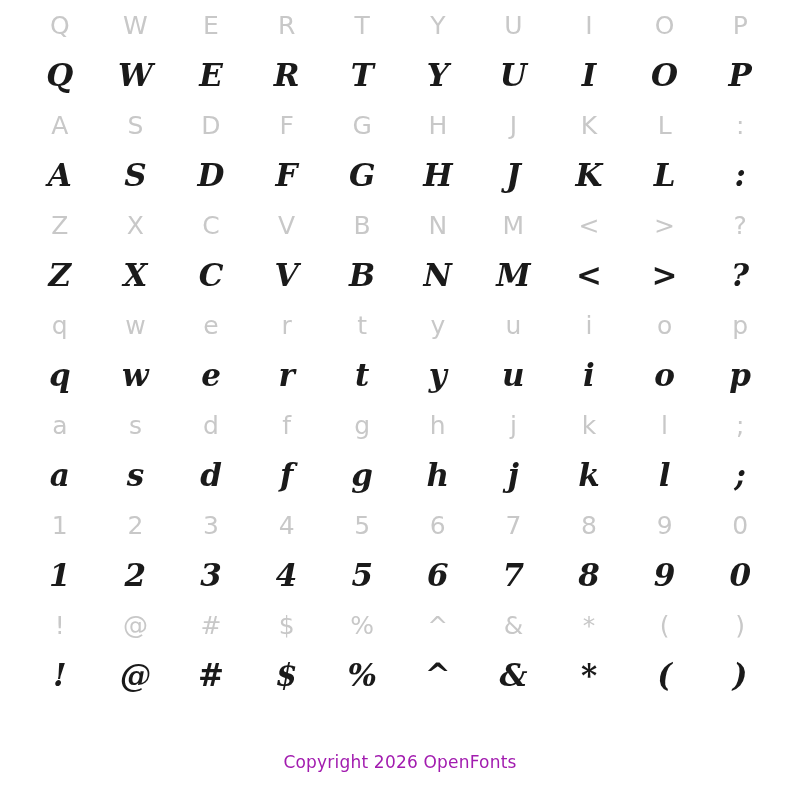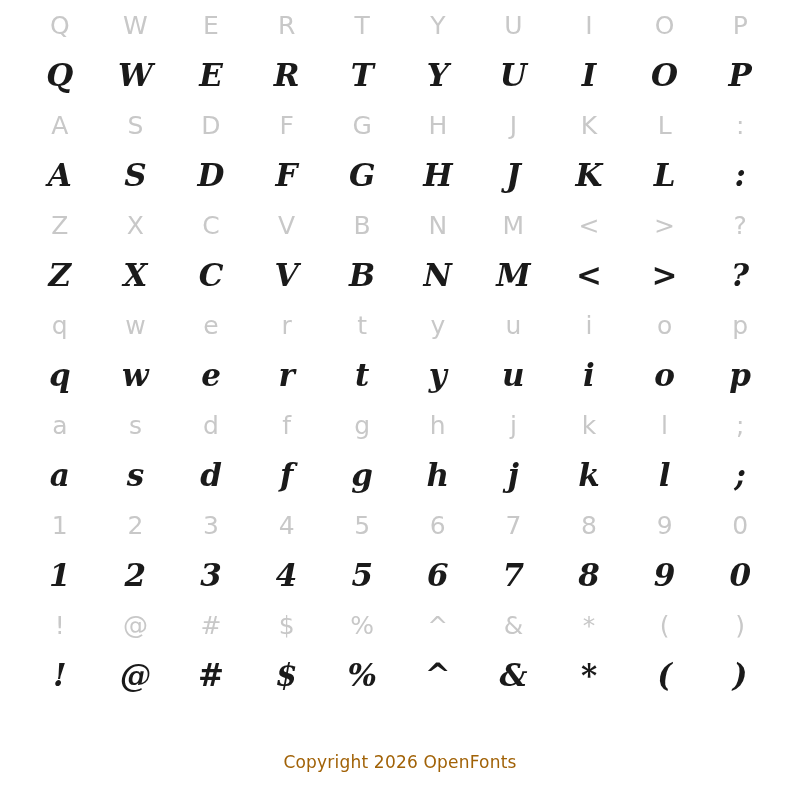--- a/index.html
+++ b/index.html
@@ -49,21 +49,21 @@
     font-size: 31px;
     font-weight: 700;
     font-style: italic;
   }
   #footer {
     position: absolute;
     left: 0;
     right: 0;
     bottom: 28px;
     text-align: center;
-    color: #a16207;
+    color: #a21caf;
     font-family: "DejaVu Sans", sans-serif;
     font-size: 17px;
     letter-spacing: 0.2px;
   }
 </style>
 </head>
 <body>
 
 <div id="specimen">
     <div class="row ref">

